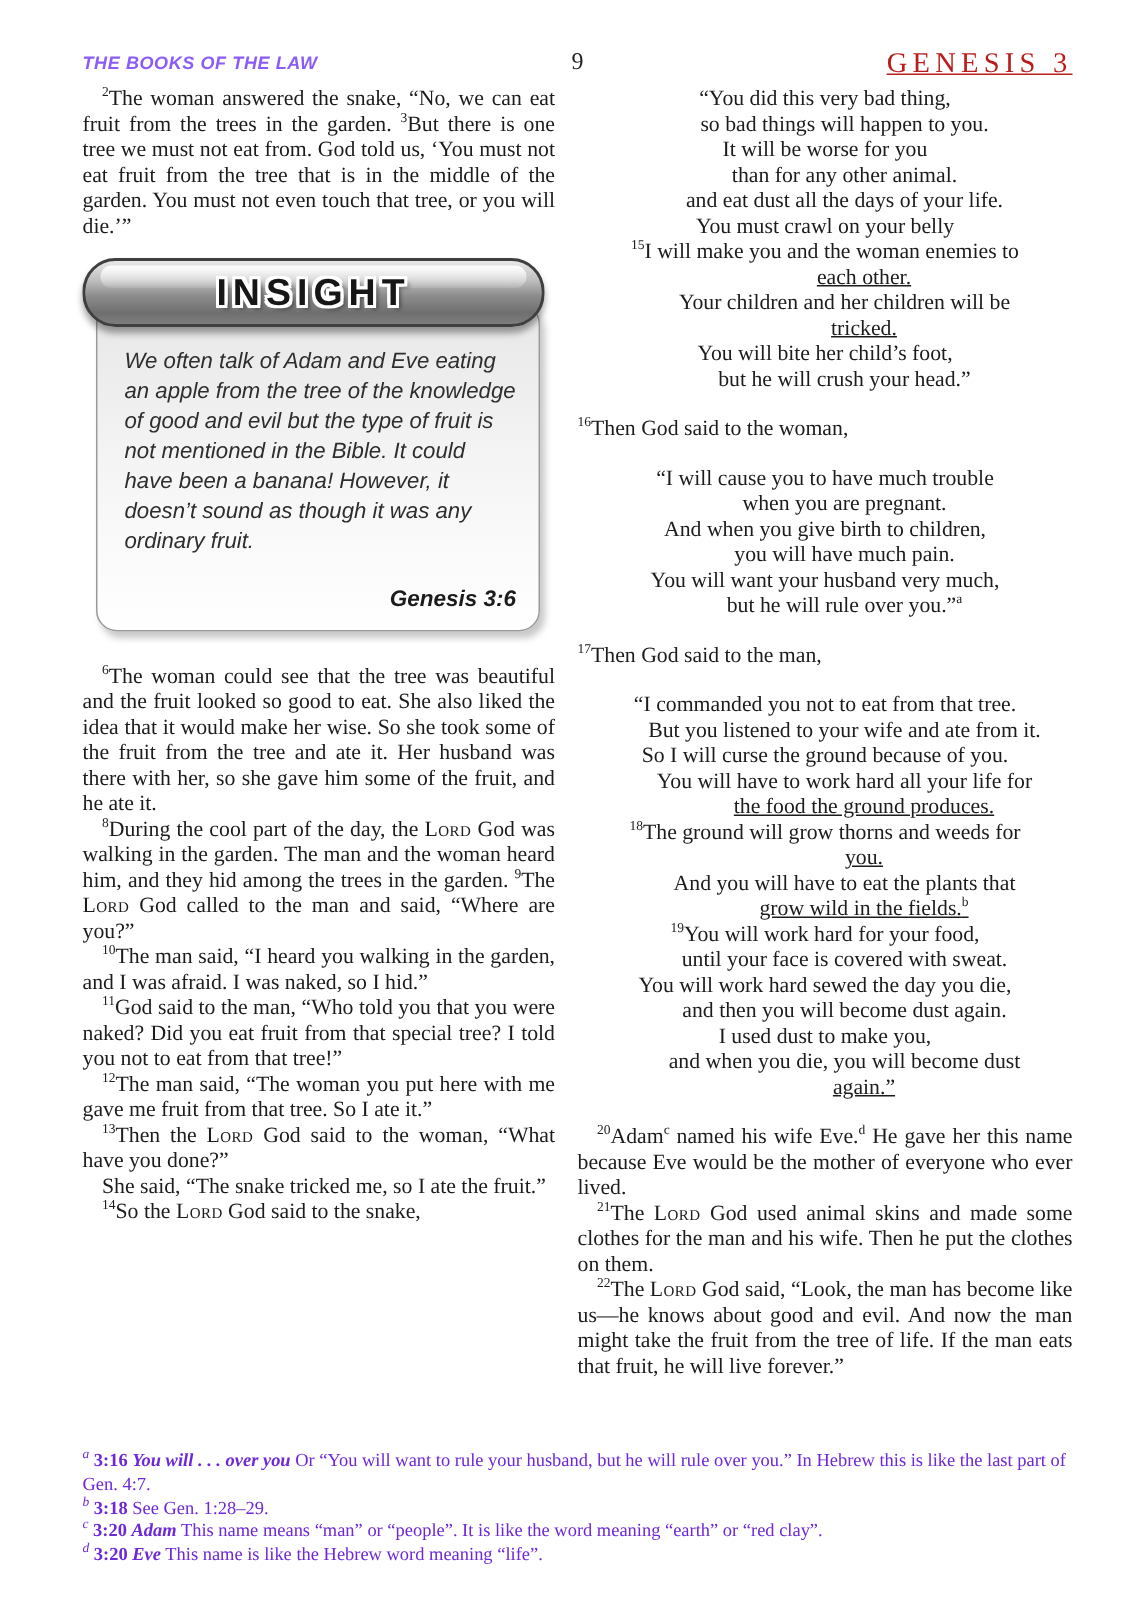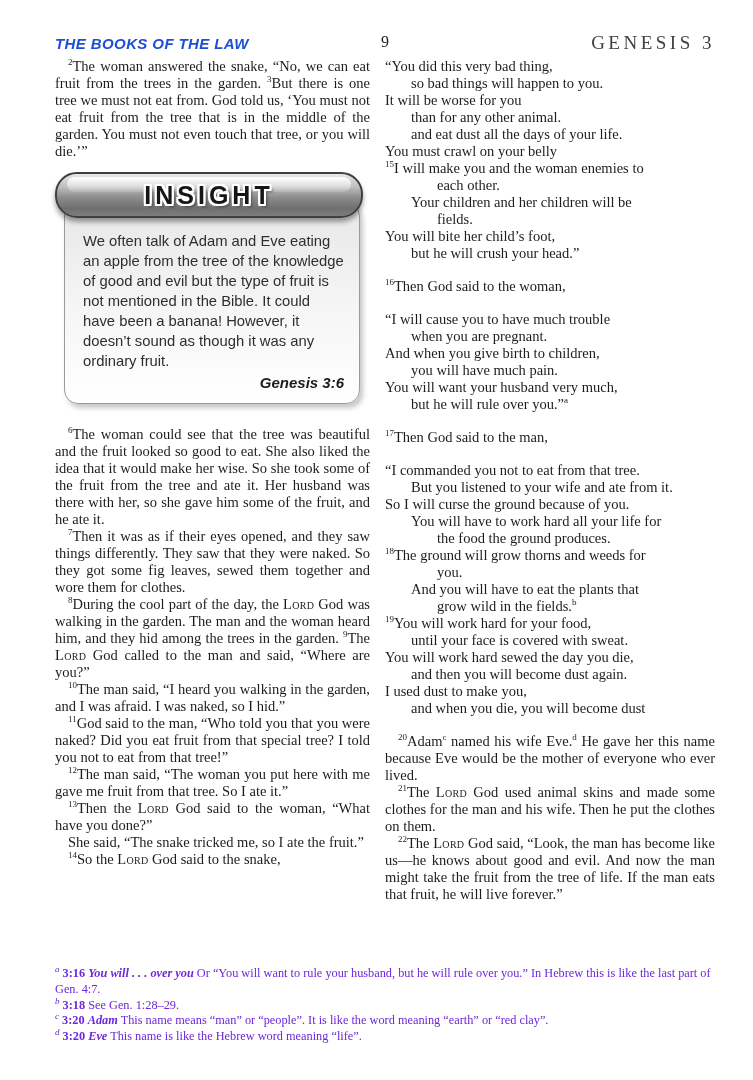--- a/index.html
+++ b/index.html
@@ -1,57 +1,57 @@
 <!DOCTYPE html>
 <html><head>
 <meta charset="utf-8">
 <style>
   html,body{margin:0;padding:0;background:#ffffff;}
   .page{position:relative;width:753px;height:1080px;background:#ffffff;overflow:hidden;
         font-family:"Liberation Serif",serif;color:#1c1c1c;}
   
   .hdr{position:absolute;top:32px;left:55px;width:660px;height:22px;}
   .hdr-left{position:absolute;left:0;top:3px;font-family:"Liberation Sans",sans-serif;
-            font-weight:bold;font-style:italic;font-size:15px;letter-spacing:.4px;color:#1d4ed8;}
+            font-weight:bold;font-style:italic;font-size:12px;letter-spacing:.4px;color:#8b5cf6;}
   .hdr-center{position:absolute;left:0;right:0;top:1px;text-align:center;font-size:16px;color:#222;}
-  .hdr-right{position:absolute;right:0;top:0;font-size:19px;letter-spacing:3.5px;color:#404040;}
+  .hdr-right{position:absolute;right:0;top:0;font-size:19px;letter-spacing:3.5px;color:#b91c1c;text-decoration:underline;}
   
   .cols{position:absolute;top:58px;left:55px;width:660px;display:flex;gap:15px;}
   .col-left{width:315px;}
   .col-right{width:330px;}
   .prose{margin:0;font-size:14.5px;line-height:17px;text-align:justify;text-indent:13px;}
   .prose.noindent{text-indent:0;}
   sup{font-size:9px;vertical-align:super;line-height:0;letter-spacing:0;}
   .sc{font-variant:small-caps;letter-spacing:.3px;}
   .poem{margin:16px 0;}
   .poem:first-child{margin-top:0;}
-  .pline{font-size:14.5px;line-height:17px;text-align:left;}
+  .pline{font-size:14.5px;line-height:17px;text-align:center;}
   .ind1{padding-left:26px;}
-  .ind2{padding-left:52px;}
+  .ind2{padding-left:52px;text-decoration:underline;}
   
   .insight{margin:12px 0 22px 0;width:308px;}
   .insight-pill{position:relative;z-index:2;height:42px;border-radius:22px;
       border:2px solid #3f3f3f;
       background:linear-gradient(180deg,#e9e9e9 0%,#bcbcbc 32%,#8d8d8d 55%,#6f6f6f 82%,#7d7d7d 100%);
       box-shadow:0 4px 5px rgba(0,0,0,.38);
       display:flex;align-items:center;justify-content:center;}
   .insight-pill::before{content:'';position:absolute;top:3px;left:10px;right:10px;height:15px;
       border-radius:10px;background:linear-gradient(rgba(255,255,255,.95),rgba(255,255,255,.12));}
   .insight-title{position:relative;z-index:1;font-family:"Liberation Sans",sans-serif;font-weight:bold;
       font-size:25px;letter-spacing:4px;color:#161616;
       text-shadow:-2px -2px 0 #fff,2px -2px 0 #fff,-2px 2px 0 #fff,2px 2px 0 #fff,
                   -2px 0 0 #fff,2px 0 0 #fff,0 -2px 0 #fff,0 2px 0 #fff,3px 3px 3px rgba(0,0,0,.45);}
   .insight-body{position:relative;z-index:1;margin:-16px 3px 0 9px;border:1.5px solid #9a9a9a;
       border-radius:14px;padding:28px 15px 12px 18px;
       background:linear-gradient(180deg,#e7e7e7 0%,#f6f6f6 55%,#ffffff 100%);
       box-shadow:3px 4px 5px rgba(0,0,0,.22);}
-  .insight-text{font-family:"Liberation Sans",sans-serif;font-size:14.8px;
+  .insight-text{font-family:"Liberation Sans",sans-serif;font-style:italic;font-size:14.8px;
       line-height:20px;color:#2e2e2e;}
   .insight-ref{font-family:"Liberation Sans",sans-serif;font-style:italic;font-weight:bold;
-      font-size:15px;text-align:right;color:#1b1b1b;margin-top:3px;}
+      font-size:15px;text-align:right;color:#1b1b1b;margin-top:20px;}
   
   .footnotes{position:absolute;top:966px;left:55px;width:662px;}
   .fn{margin:0;font-size:12.3px;line-height:15.8px;color:#6d28d9;}
   .fn sup{font-style:italic;}
   .b{font-weight:bold;}
   .bi{font-weight:bold;font-style:italic;}
 </style>
 </head>
 <body>
 
@@ -70,41 +70,40 @@
         <div class="insight" id="insight-box">
         <div class="insight-pill">
           <span class="insight-title">INSIGHT</span>
         </div>
         <div class="insight-body">
           <div class="insight-text">We often talk of Adam and Eve eating an apple from the tree of the knowledge of good and evil but the type of fruit is not mentioned in the Bible. It could have been a banana! However, it doesn’t sound as though it was any ordinary fruit.</div>
           <div class="insight-ref">Genesis 3:6</div>
         </div>
       </div>
         <p class="prose"><sup>6</sup>The woman could see that the tree was beautiful and the fruit looked so good to eat. She also liked the idea that it would make her wise. So she took some of the fruit from the tree and ate it. Her husband was there with her, so she gave him some of the fruit, and he ate it.</p>
-        <p class="prose"><sup>7</sup>Then it was as if their eyes opened, and they saw things differently. They saw that they were naked. So they got some fig leaves, sewed them together and wore them for clothes.</p>
         <p class="prose"><sup>8</sup>During the cool part of the day, the <span class="sc">Lord</span> God was walking in the garden. The man and the woman heard him, and they hid among the trees in the garden. <sup>9</sup>The <span class="sc">Lord</span> God called to the man and said, “Where are you?”</p>
         <p class="prose"><sup>10</sup>The man said, “I heard you walking in the garden, and I was afraid. I was naked, so I hid.”</p>
         <p class="prose"><sup>11</sup>God said to the man, “Who told you that you were naked? Did you eat fruit from that special tree? I told you not to eat from that tree!”</p>
         <p class="prose"><sup>12</sup>The man said, “The woman you put here with me gave me fruit from that tree. So I ate it.”</p>
         <p class="prose"><sup>13</sup>Then the <span class="sc">Lord</span> God said to the woman, “What have you done?”</p>
         <p class="prose">She said, “The snake tricked me, so I ate the fruit.”</p>
         <p class="prose"><sup>14</sup>So the <span class="sc">Lord</span> God said to the snake,</p>
       </div>
     <div class="col-right" id="col-right">
         <div class="poem">
           <div class="pline ind0">“You did this very bad thing,</div>
           <div class="pline ind1">so bad things will happen to you.</div>
           <div class="pline ind0">It will be worse for you</div>
           <div class="pline ind1">than for any other animal.</div>
           <div class="pline ind1">and eat dust all the days of your life.</div>
           <div class="pline ind0">You must crawl on your belly</div>
           <div class="pline ind0"><sup>15</sup>I will make you and the woman enemies to</div>
           <div class="pline ind2">each other.</div>
           <div class="pline ind1">Your children and her children will be</div>
-          <div class="pline ind2">fields.</div>
+          <div class="pline ind2">tricked.</div>
           <div class="pline ind0">You will bite her child’s foot,</div>
           <div class="pline ind1">but he will crush your head.”</div>
         </div>
         <p class="prose noindent"><sup>16</sup>Then God said to the woman,</p>
         <div class="poem">
           <div class="pline ind0">“I will cause you to have much trouble</div>
           <div class="pline ind1">when you are pregnant.</div>
           <div class="pline ind0">And when you give birth to children,</div>
           <div class="pline ind1">you will have much pain.</div>
           <div class="pline ind0">You will want your husband very much,</div>
@@ -120,20 +119,21 @@
           <div class="pline ind0"><sup>18</sup>The ground will grow thorns and weeds for</div>
           <div class="pline ind2">you.</div>
           <div class="pline ind1">And you will have to eat the plants that</div>
           <div class="pline ind2">grow wild in the fields.<sup>b</sup></div>
           <div class="pline ind0"><sup>19</sup>You will work hard for your food,</div>
           <div class="pline ind1">until your face is covered with sweat.</div>
           <div class="pline ind0">You will work hard sewed the day you die,</div>
           <div class="pline ind1">and then you will become dust again.</div>
           <div class="pline ind0">I used dust to make you,</div>
           <div class="pline ind1">and when you die, you will become dust</div>
+          <div class="pline ind2">again.”</div>
         </div>
         <p class="prose"><sup>20</sup>Adam<sup>c</sup> named his wife Eve.<sup>d</sup> He gave her this name because Eve would be the mother of everyone who ever lived.</p>
         <p class="prose"><sup>21</sup>The <span class="sc">Lord</span> God used animal skins and made some clothes for the man and his wife. Then he put the clothes on them.</p>
         <p class="prose"><sup>22</sup>The <span class="sc">Lord</span> God said, “Look, the man has become like us—he knows about good and evil. And now the man might take the fruit from the tree of life. If the man eats that fruit, he will live forever.”</p>
       </div>
   </div>
 
   <div class="footnotes" id="footnotes">
       <p class="fn"><sup>a</sup> <span class="b">3:16</span> <span class="bi">You will . . . over you</span> Or “You will want to rule your husband, but he will rule over you.” In Hebrew this is like the last part of Gen. 4:7.</p>
       <p class="fn"><sup>b</sup> <span class="b">3:18</span> See Gen. 1:28–29.</p>

